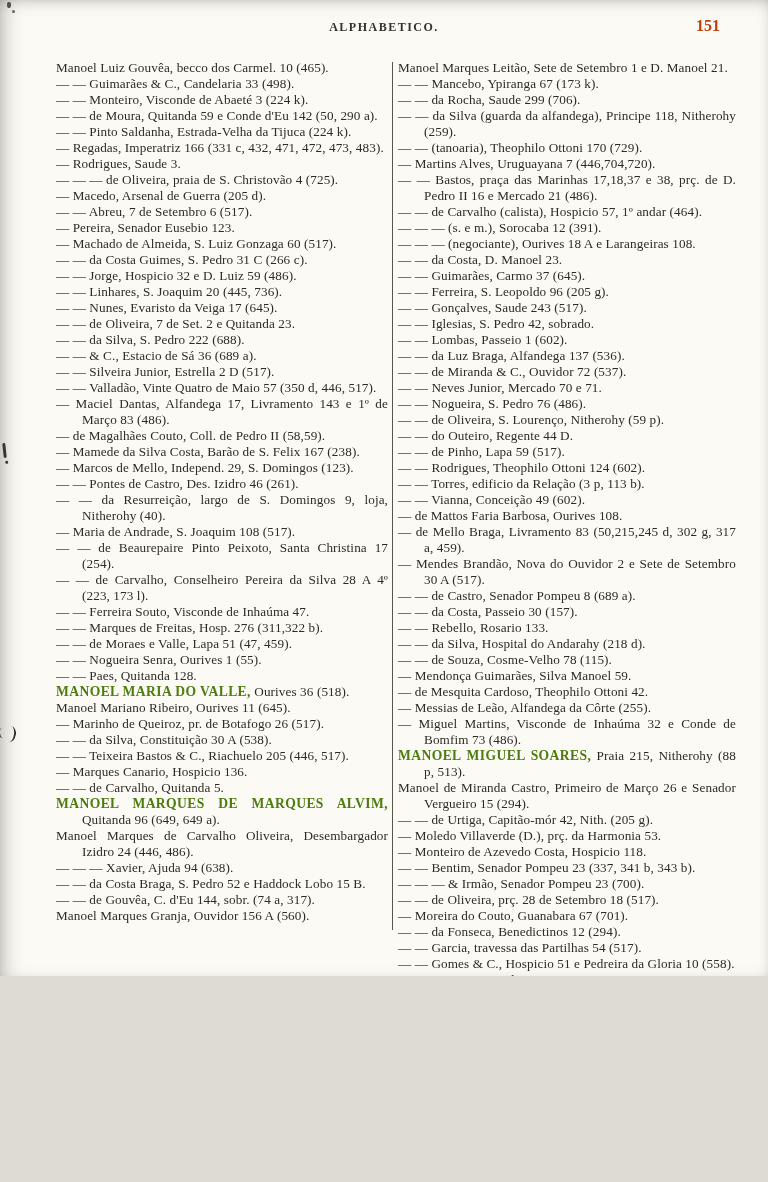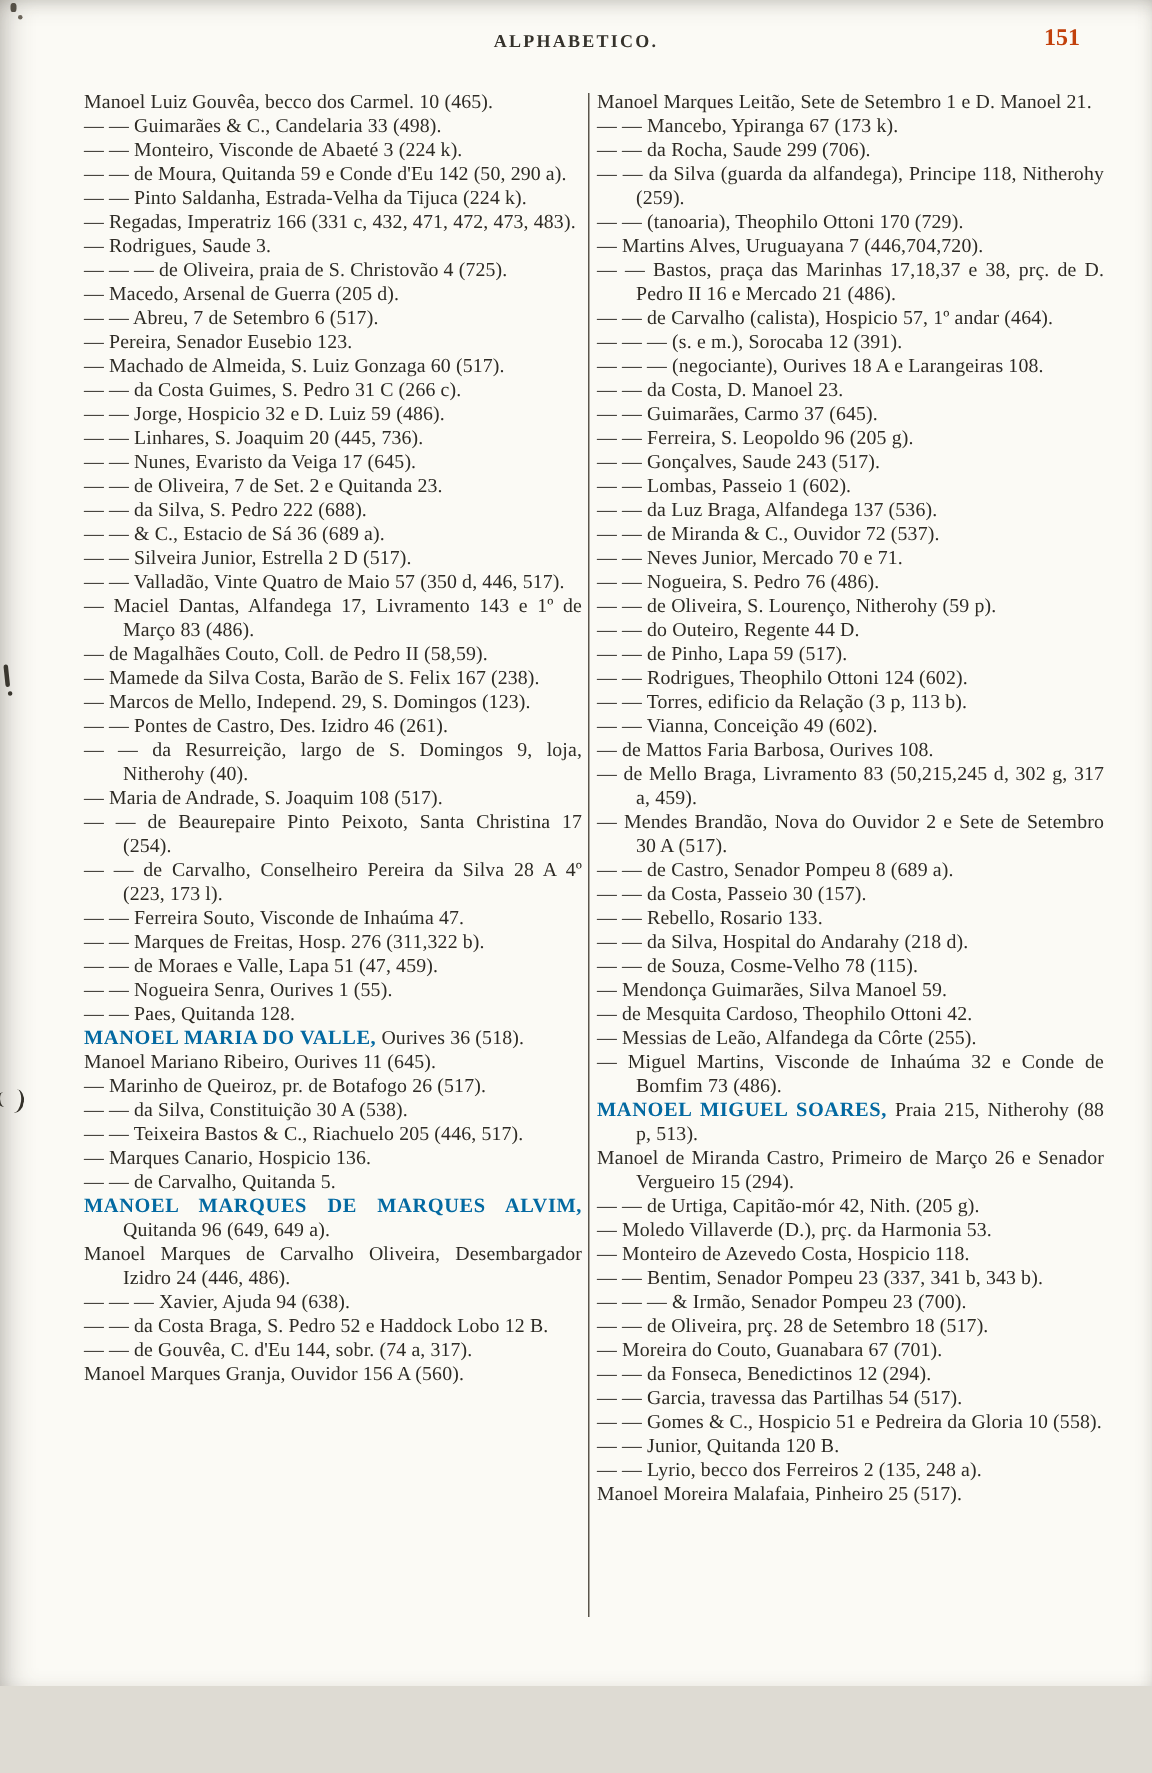--- a/index.html
+++ b/index.html
@@ -1,18 +1,18 @@
 <!DOCTYPE html>
 <html><head>
 <meta charset="utf-8">
 <style>
   html,body { margin:0; padding:0; background:#dedbd3; }
   .page {
     position:relative;
-    width:768px; height:1124px;
+    width:768px; height:976px;
     margin:0 auto;
     background:#fbfaf5;
     overflow:hidden;
     font-family:"Liberation Serif", serif;
     color:#2e2b25;
     box-shadow: inset 14px 0 22px -14px rgba(70,65,55,.45),
                 inset 0 10px 18px -12px rgba(70,65,55,.35),
                 inset -6px 0 14px -10px rgba(70,65,55,.25);
   }
   .header { position:absolute; top:20px; left:0; right:0; height:26px; }
@@ -31,21 +31,21 @@
   .col { width:334px; }
   .col-right { width:340px; }
   .divider { width:1px; background:#5a554b; margin:2px 5px 16px 4px; }
   .entry {
     margin:0; padding:0 0 0 26px;
     text-indent:-26px;
     font-size:13.2px; line-height:16px;
     text-align:justify;
     letter-spacing:.1px;
   }
-  .entry b { font-size:13.6px; letter-spacing:.4px; color:#0369a1; }
+  .entry b { font-size:13.6px; letter-spacing:.4px; color:#4d7c0f; }
   
   .ink-a {
     position:absolute; left:3px; top:443px; width:3px; height:15px;
     background:#3a372f; border-radius:2px; transform:rotate(-6deg);
   }
   .ink-a::after {
     content:""; position:absolute; left:1px; top:18px; width:3px; height:3px;
     background:#3a372f; border-radius:50%;
   }
   .ink-b {
@@ -115,40 +115,41 @@
         <p class="entry"><b>MANOEL MARIA DO VALLE,</b> Ourives 36 (518).</p>
         <p class="entry">Manoel Mariano Ribeiro, Ourives 11 (645).</p>
         <p class="entry">— Marinho de Queiroz, pr. de Botafogo 26 (517).</p>
         <p class="entry">— — da Silva, Constituição 30 A (538).</p>
         <p class="entry">— — Teixeira Bastos &amp; C., Riachuelo 205 (446, 517).</p>
         <p class="entry">— Marques Canario, Hospicio 136.</p>
         <p class="entry">— — de Carvalho, Quitanda 5.</p>
         <p class="entry"><b>MANOEL MARQUES DE MARQUES ALVIM,</b> Quitanda 96 (649, 649 a).</p>
         <p class="entry">Manoel Marques de Carvalho Oliveira, Desembargador Izidro 24 (446, 486).</p>
         <p class="entry">— — — Xavier, Ajuda 94 (638).</p>
-        <p class="entry">— — da Costa Braga, S. Pedro 52 e Haddock Lobo 12 B.</p>
+        <p class="entry">— — da Costa Braga, S. Pedro 52 e Haddock Lobo 15 B.</p>
         <p class="entry">— — de Gouvêa, C. d'Eu 144, sobr. (74 a, 317).</p>
         <p class="entry">Manoel Marques Granja, Ouvidor 156 A (560).</p>
       </div>
     <div class="divider"></div>
     <div class="col col-right" id="col-right">
         <p class="entry">Manoel Marques Leitão, Sete de Setembro 1 e D. Manoel 21.</p>
         <p class="entry">— — Mancebo, Ypiranga 67 (173 k).</p>
         <p class="entry">— — da Rocha, Saude 299 (706).</p>
         <p class="entry">— — da Silva (guarda da alfandega), Principe 118, Nitherohy (259).</p>
         <p class="entry">— — (tanoaria), Theophilo Ottoni 170 (729).</p>
         <p class="entry">— Martins Alves, Uruguayana 7 (446,704,720).</p>
         <p class="entry">— — Bastos, praça das Marinhas 17,18,37 e 38, prç. de D. Pedro II 16 e Mercado 21 (486).</p>
         <p class="entry">— — de Carvalho (calista), Hospicio 57, 1º andar (464).</p>
         <p class="entry">— — — (s. e m.), Sorocaba 12 (391).</p>
         <p class="entry">— — — (negociante), Ourives 18 A e Larangeiras 108.</p>
         <p class="entry">— — da Costa, D. Manoel 23.</p>
         <p class="entry">— — Guimarães, Carmo 37 (645).</p>
         <p class="entry">— — Ferreira, S. Leopoldo 96 (205 g).</p>
         <p class="entry">— — Gonçalves, Saude 243 (517).</p>
+        <p class="entry">— — Iglesias, S. Pedro 42, sobrado.</p>
         <p class="entry">— — Lombas, Passeio 1 (602).</p>
         <p class="entry">— — da Luz Braga, Alfandega 137 (536).</p>
         <p class="entry">— — de Miranda &amp; C., Ouvidor 72 (537).</p>
         <p class="entry">— — Neves Junior, Mercado 70 e 71.</p>
         <p class="entry">— — Nogueira, S. Pedro 76 (486).</p>
         <p class="entry">— — de Oliveira, S. Lourenço, Nitherohy (59 p).</p>
         <p class="entry">— — do Outeiro, Regente 44 D.</p>
         <p class="entry">— — de Pinho, Lapa 59 (517).</p>
         <p class="entry">— — Rodrigues, Theophilo Ottoni 124 (602).</p>
         <p class="entry">— — Torres, edificio da Relação (3 p, 113 b).</p>

